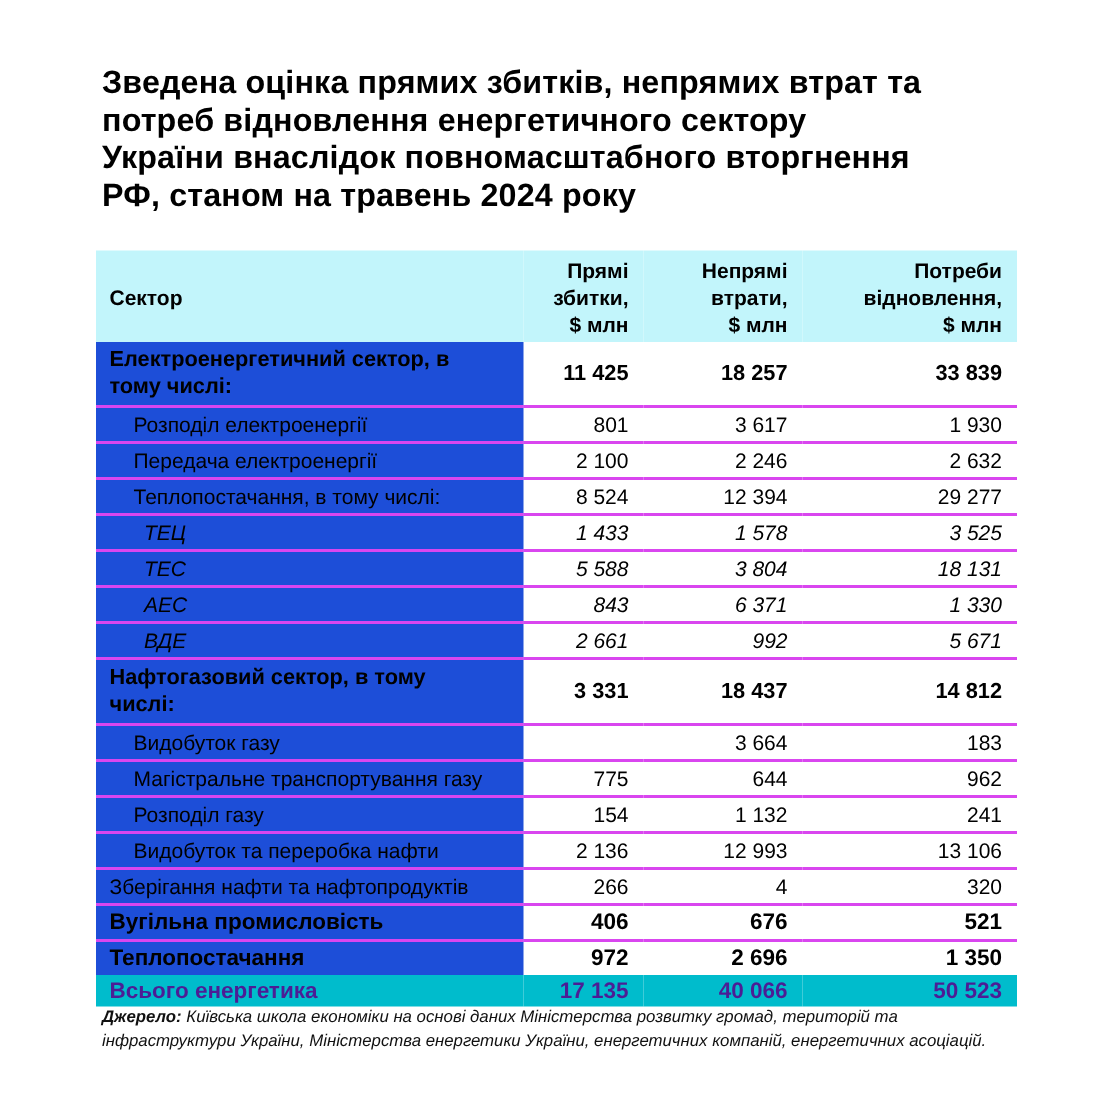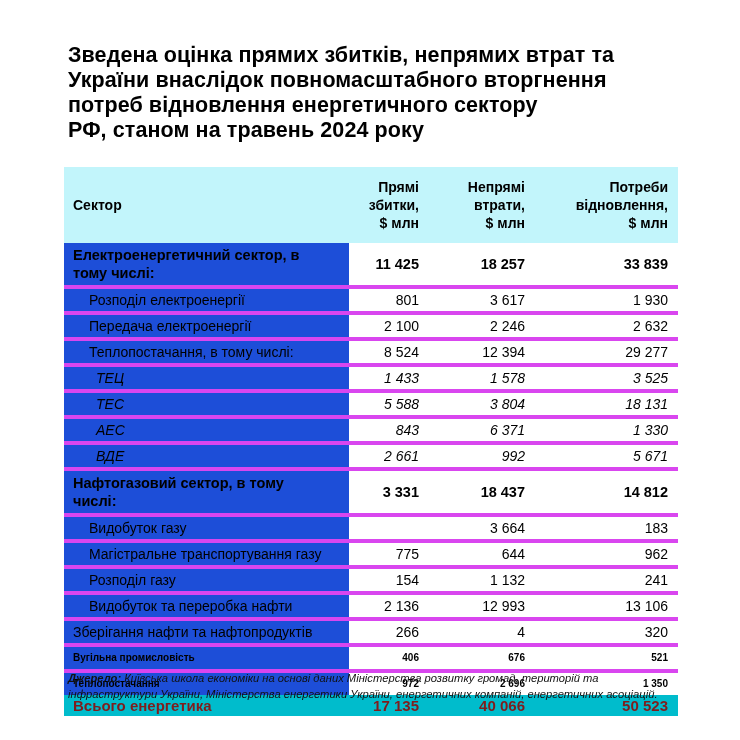--- a/index.html
+++ b/index.html
@@ -36,21 +36,21 @@
       table-layout: fixed;
       font-size: 14px;
     }
     table.data col.c0 { width: 285px; }
     table.data col.c1 { width: 80px; }
     table.data col.c2 { width: 106px; }
     table.data col.c3 { width: 143px; }
 
     thead tr { background: #c2f5fb; }
     thead th {
-      height: 76px;
+      height: 61px;
       padding: 0 9px 0 9px;
       font-weight: bold;
       font-size: 14px;
       line-height: 18px;
       vertical-align: middle;
       text-align: right;
     }
     thead th.sector-h { text-align: left; padding-left: 9px; }
     thead th.num-h { padding-right: 10px; }
 
@@ -63,38 +63,38 @@
     tbody td.label {
       background: #1d4ed8;
       padding-left: 9px;
       white-space: nowrap;
     }
     tbody td.num {
       text-align: right;
       padding-right: 10px;
       white-space: nowrap;
     }
-    tbody tr { border-top: 4px solid #d946ef; }
+    tbody tr { border-top: 2px solid #d946ef; }
     tbody tr.first { border-top: none; }
     tbody tr.no-border { border-top: none; }
 
     tr.group td {
       height: 42px;
       font-weight: bold;
       font-size: 14.5px;
       line-height: 18px;
     }
     tr.group td.label { white-space: normal; padding-right: 20px; }
     tr.sub td.label { padding-left: 25px; }
     tr.subsub td { font-style: italic; }
     tr.subsub td.label { padding-left: 32px; }
-    tr.bold td { font-weight: bold; font-size: 10px; }
+    tr.bold td { font-weight: bold; font-size: 15px; }
     tr.total td {
       background: #00bccc;
-      color: #7f1d1d;
+      color: #4c1d95;
       font-weight: bold;
       font-size: 15px;
       height: 21px;
     }
     tr.total td.label { background: #00bccc; }
 
     .source {
       position: absolute;
       left: 68px;
       top: 671px;
@@ -104,22 +104,22 @@
       font-style: italic;
       color: #111;
     }
     .source .src-label { font-weight: bold; }
   </style>
 </head>
 <body>
 
 <div class="title">
   <span>Зведена оцінка прямих збитків, непрямих втрат та</span>
+  <span>потреб відновлення енергетичного сектору</span>
   <span>України внаслідок повномасштабного вторгнення</span>
-  <span>потреб відновлення енергетичного сектору</span>
   <span>РФ, станом на травень 2024 року</span>
 </div>
 
 <table class="data">
   <colgroup>
     <col class="c0">
       <col class="c1">
       <col class="c2">
       <col class="c3">
   </colgroup>

